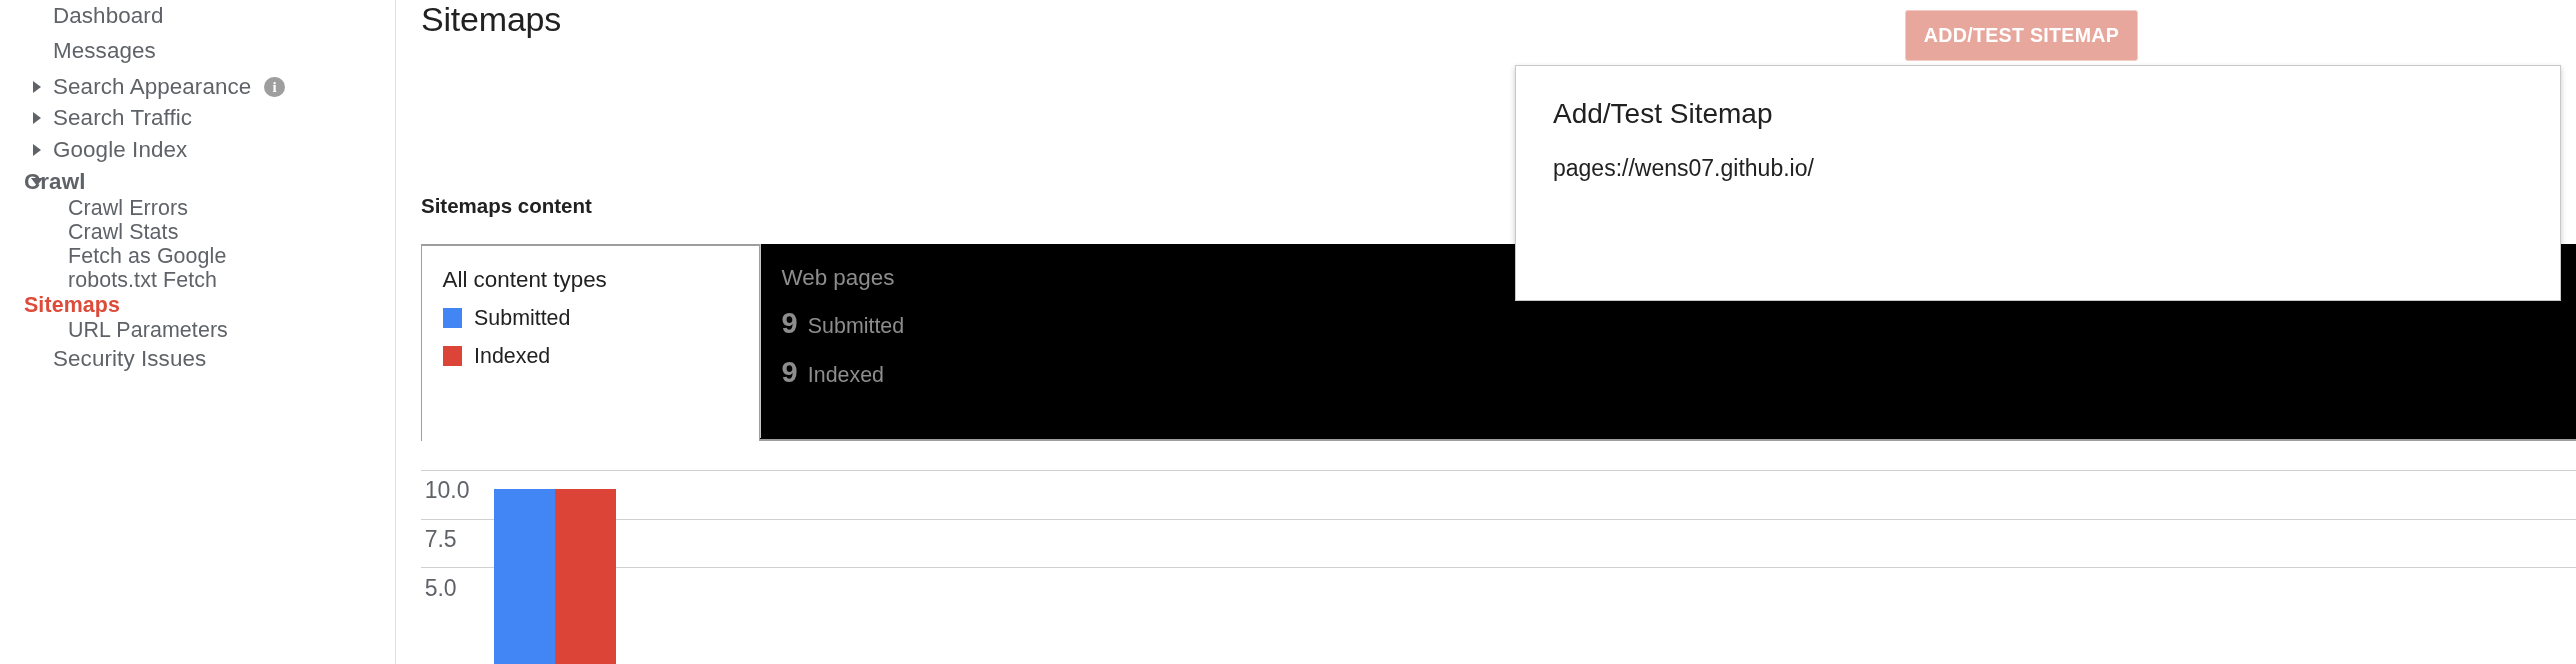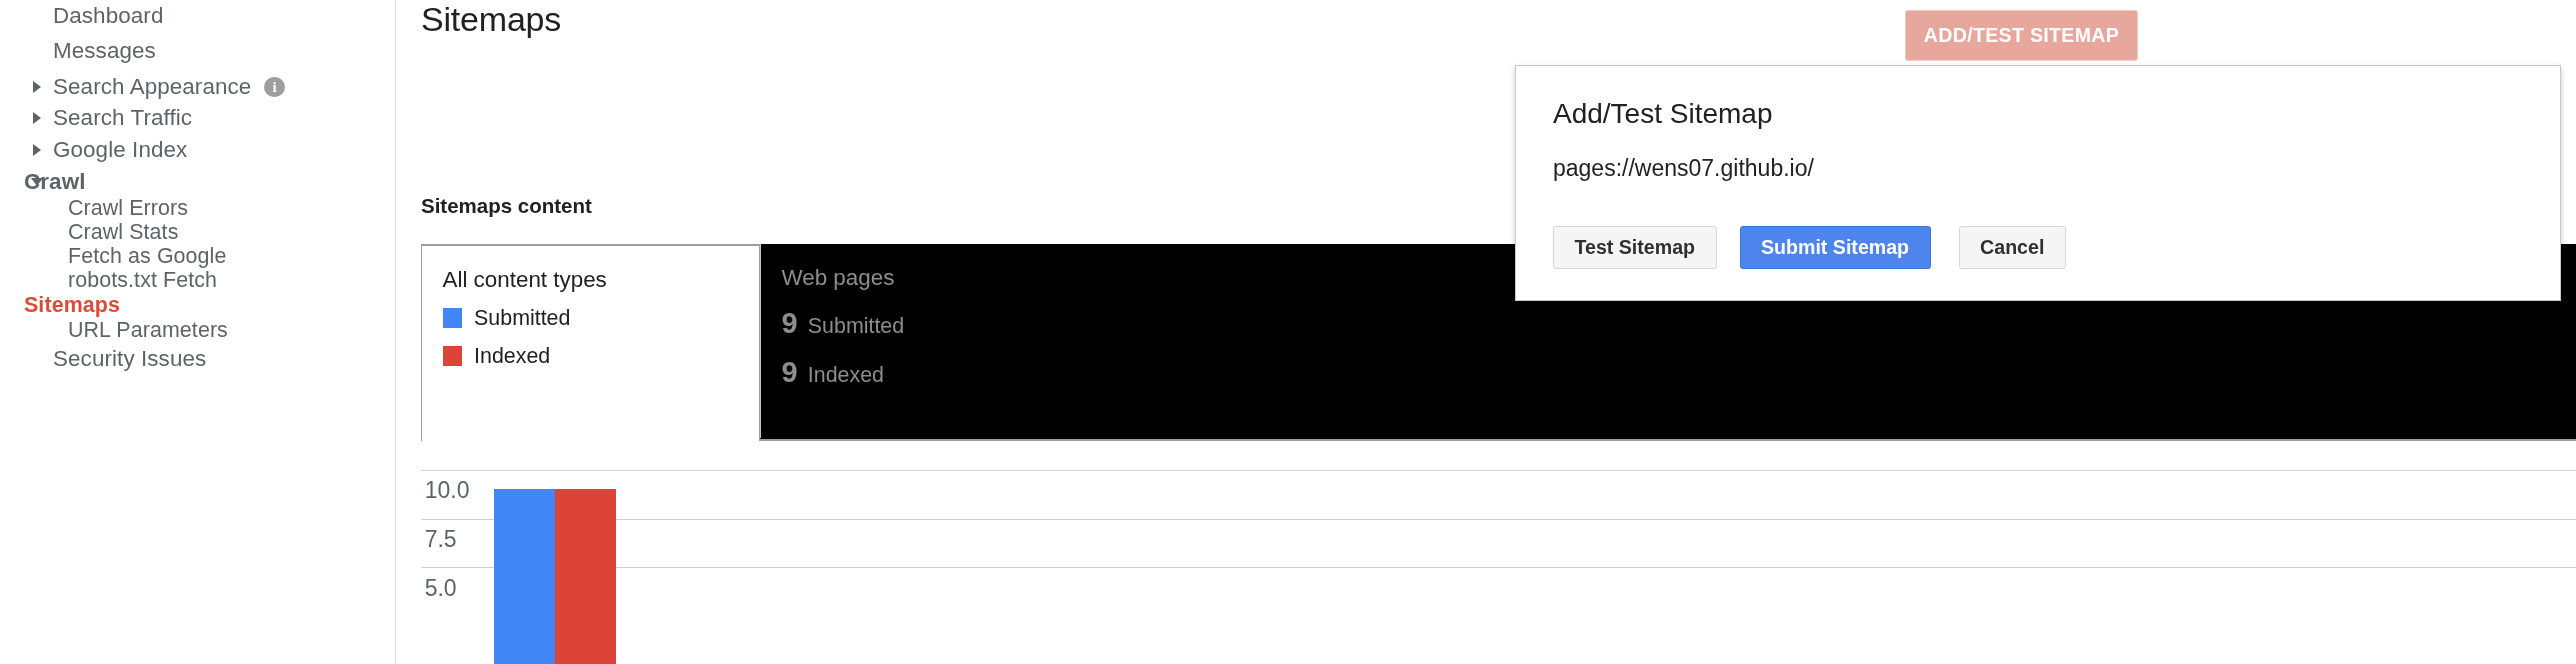--- a/index.html
+++ b/index.html
@@ -437,21 +437,14 @@
 
 </div>
 
 <div id="add-test-btn">ADD/TEST SITEMAP</div>
 
 <div id="dialog">
   <div id="dialog-title">Add/Test Sitemap</div>
   <div id="url-row">
     <span id="url-prefix">pages://wens07.github.io/</span>
   </div>
-  <div id="dialog-buttons">
-      <div class="dlg-btn secondary">Test Sitemap</div>
-      <span class="gap-a"></span>
-      <div class="dlg-btn primary">Submit Sitemap</div>
-      <span class="gap-b"></span>
-      <div class="dlg-btn secondary">Cancel</div>
-    </div>
 </div>
 
 
 </body></html>

